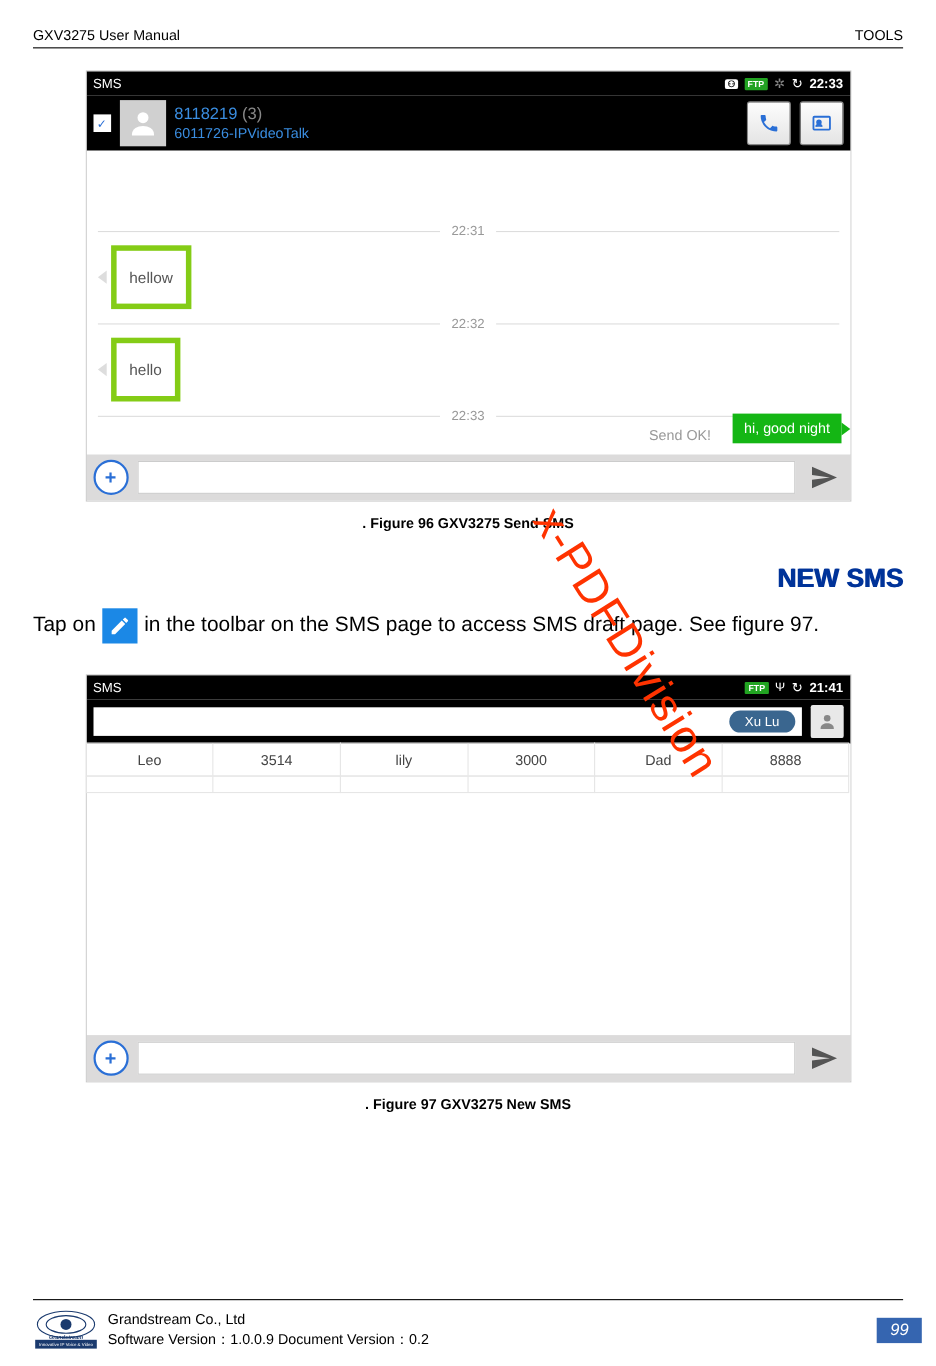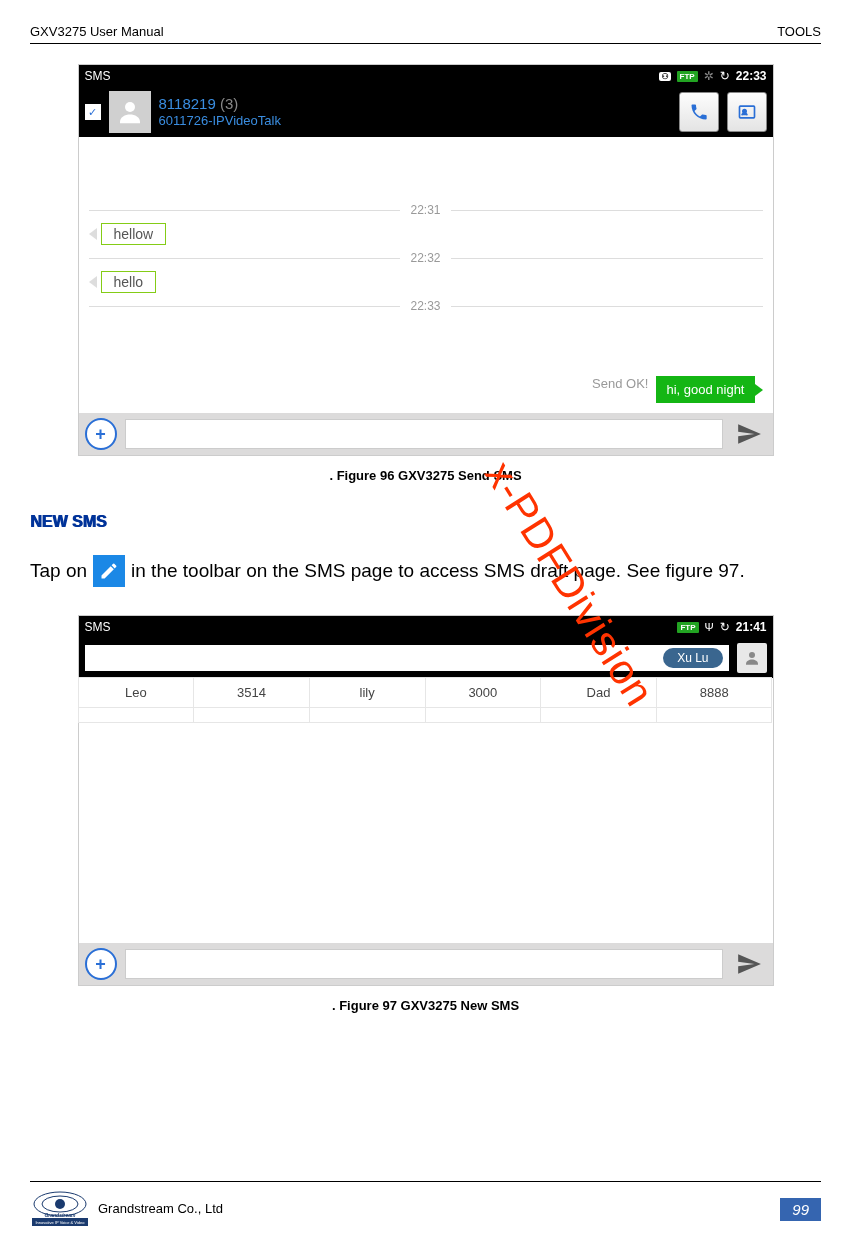--- a/index.html
+++ b/index.html
@@ -31,37 +31,37 @@
   .contact-info .line2 { color: #3a8de0; font-size: 13px; }
   .iconbtn { width: 40px; height: 40px; border: 1px solid #888; border-radius: 3px; background: linear-gradient(#fdfdfd,#e4e4e4); display:flex; align-items:center; justify-content:center; color:#2a6fd6; }
   
   
   .chat { background: #fff; height: 276px; position: relative; padding: 60px 10px 0; }
   .time-div { display:flex; align-items:center; gap:10px; margin:6px 0; }
   .time-div .line { flex:1; height:1px; background:#ddd; }
   .time-div .t { color:#999; font-size:12px; }
   .bubble-in { display:flex; align-items:center; gap:4px; margin:6px 0; }
   .bubble-in .arrow { width:0; height:0; border-top:6px solid transparent; border-bottom:6px solid transparent; border-right:8px solid #ddd; }
-  .bubble-in .box { background:#fff; border:1px solid #84cc16; padding:2px 12px; font-size:14px; color:#555; }
-  .send-row { position:absolute; bottom:10px; right:10px; display:flex; align-items:flex-start; gap:8px; }
+  .bubble-in .box { background:#fff; border:5px solid #84cc16; padding:16px 12px; font-size:14px; color:#555; }
+  .send-row { position:absolute; bottom:10px; right:0; display:flex; align-items:flex-end; gap:20px; }
   .send-ok { color:#999; font-size:13px; }
   .bubble-out { display:flex; align-items:center; }
   .bubble-out .box { background:#14b614; color:#fff; padding:6px 10px; font-size:13px; }
   .bubble-out .arrow { width:0; height:0; border-top:6px solid transparent; border-bottom:6px solid transparent; border-left:8px solid #14b614; }
   
   
   .composebar { background: #dcdbdb; display:flex; align-items:center; padding:6px; gap:8px; height:42px; }
   .add-btn { width:32px; height:32px; border:2px solid #2a6fd6; border-radius:50%; display:flex; align-items:center; justify-content:center; color:#2a6fd6; font-size:18px; font-weight:bold; background:#fff; }
   .compose-input { flex:1; height:30px; border:1px solid #ccc; background:#fff; }
   .send-btn { width:36px; display:flex; align-items:center; justify-content:center; }
   
   .caption { text-align:center; font-size:13px; margin:4px 0 30px; }
   .caption .dot { font-weight:bold; }
   
-  .heading { font-family: Arial, sans-serif; font-size: 16px; font-weight: bold; color: #003399; margin-bottom: 24px; text-shadow: 1px 0 0 #003399; }
+  .heading { font-family: Arial, sans-serif; font-size: 24px; font-weight: bold; color: #003399; margin-bottom: 12px; text-shadow: 1px 0 0 #003399; text-align: right; }
   
   .para { font-size: 19px; line-height: 1.7; display:flex; align-items:center; flex-wrap:wrap; gap:4px; margin-bottom:28px; }
   .edit-icon { width:32px; height:32px; background:#1b88e6; display:inline-flex; align-items:center; justify-content:center; margin:0 2px; }
   
   
   .screenshot2 { margin: 0 auto 12px; width: 696px; border: 1px solid #ccc; background: #fff; }
   .usb-icon { font-size:11px; }
   .recipient-bar { background:#000; padding:6px; display:flex; align-items:center; gap:8px; height:40px; }
   .recip-field { flex:1; height:26px; background:#fff; display:flex; align-items:center; padding:0 6px; justify-content:flex-end; }
   .chip { background:#3a668f; color:#fff; padding:3px 14px; border-radius:12px; font-size:12px; }
@@ -72,21 +72,21 @@
   .suggest-cell { flex:1; border:1px solid #e6e6e6; display:flex; margin:-1px 0 0 -1px; }
   .suggest-cell .left,.suggest-cell .right { flex:1; text-align:center; padding:7px 0; font-size:13px; border-right:1px solid #e6e6e6; color:#444; }
   .suggest-cell .right { border-right:none; }
   .empty-body { height:220px; background:#fff; }
   
   
   .watermark { position:absolute; left:430px; top:560px; transform:rotate(58deg); transform-origin:center; font-size:42px; color:#ff3300; letter-spacing:1px; pointer-events:none; z-index:10; }
   
   
   .hr-bottom { margin: 0 30px; border: none; border-top: 1px solid #000; position:absolute; bottom:60px; left:0; right:0; }
-  .footer { position:absolute; bottom:14px; left:30px; right:30px; display:flex; align-items:center; justify-content:space-between; }
+  .footer { position:absolute; bottom:14px; left:30px; right:13px; display:flex; align-items:center; justify-content:space-between; }
   .footer-left { display:flex; align-items:center; gap:8px; font-size:13px; line-height:1.4; }
   .logo { width:60px; height:38px; }
   .page-num { background:#3565b0; color:#fff; padding:3px 12px; font-style:italic; font-size:15px; }
 </style>
 </head>
 <body>
 
 <div class="page-header">
   <span>GXV3275 User Manual</span>
   <span>TOOLS</span>
@@ -261,16 +261,17 @@
     <svg class="logo" viewBox="0 0 60 38">
       <ellipse cx="30" cy="14" rx="26" ry="12" fill="none" stroke="#1a3a6e" stroke-width="1"></ellipse>
       <ellipse cx="30" cy="14" rx="18" ry="8" fill="none" stroke="#1a3a6e" stroke-width="1"></ellipse>
       <circle cx="30" cy="14" r="5" fill="#1a3a6e"></circle>
       <rect x="2" y="28" width="56" height="8" fill="#1a3a6e"></rect>
       <text x="30" y="34" fill="#fff" font-size="4" text-anchor="middle">Innovative IP Voice &amp; Video</text>
       <text x="30" y="27" fill="#1a3a6e" font-size="5" text-anchor="middle" font-weight="bold" font-style="italic">Grandstream</text>
     </svg>
     <div>
       <div>Grandstream Co., Ltd</div>
+      <div>Software Version：1.0.0.9 Document Version：0.2</div>
     </div>
   </div>
   <div class="page-num">99</div>
 </div>
 
 </body></html>

